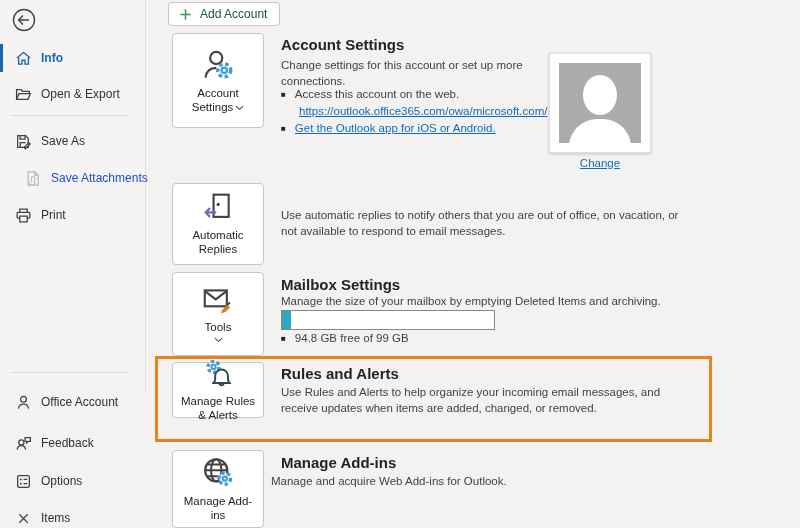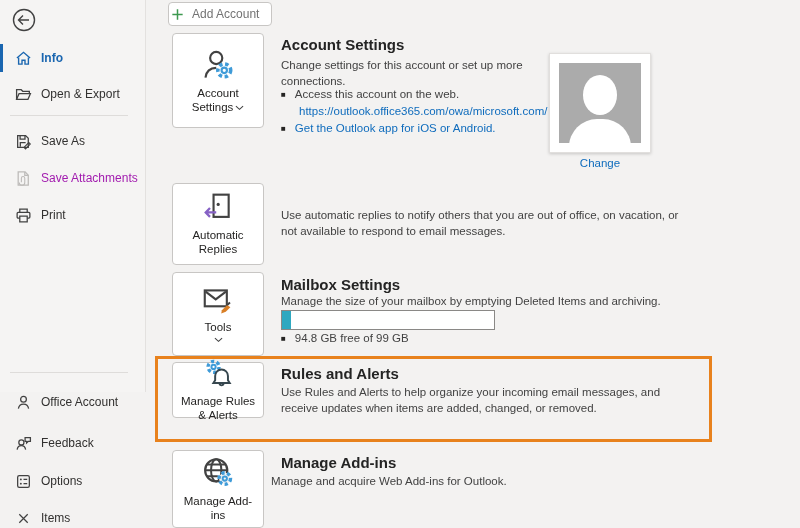--- a/index.html
+++ b/index.html
@@ -19,49 +19,49 @@
     position:absolute; left:11px; top:7px; width:26px; height:26px;
     border-radius:50%; cursor:pointer; display:flex; align-items:center; justify-content:center;
   }
   .nav-item {
     position:absolute; left:0; width:146px; height:26px;
     display:flex; align-items:center; cursor:pointer; color:#323130;
   }
   .nav-item .nicon { position:absolute; left:14px; width:18px; height:18px; display:flex; align-items:center; justify-content:center; }
   .nav-item .nlabel { position:absolute; left:41px; white-space:nowrap; }
   .nav-item.active { color:var(--active-blue,#1a66b0); font-weight:bold; }
-  .nav-item.disabled { color:#a21caf; cursor:default; }
+  .nav-item.disabled { color:#1d4ed8; cursor:default;margin-left:10px; }
   .accent-bar { position:absolute; left:0; top:44px; width:3px; height:28px; background:var(--active-blue,#1a66b0); }
   .side-divider { position:absolute; left:10px; width:118px; height:1px; background:#dedcda; }
 
   
   .main { position:absolute; left:146px; top:0; width:654px; height:528px; }
 
   .add-account-btn {
     position:absolute; left:22px; top:2px; height:24px;
-    display:flex; align-items:center; gap:7px; padding:0 12px 0 1px;
+    display:flex; align-items:center; gap:7px; padding:0 12px 0 9px;
     background:#fff; border:1px solid #c8c6c4; border-radius:4px; cursor:pointer;
-    color:#737373; font-size:12px;
+    color:#14532d; font-size:12px;
   }
 
   .card {
     position:absolute; left:26px; width:92px;
     background:#fff; border:1px solid #c8c6c4; border-radius:4px; cursor:pointer;
     display:flex; flex-direction:column; align-items:center; justify-content:center;
     text-align:center; color:#252423; font-size:11.5px; line-height:14px; padding:4px;
   }
   .card .cicon { display:block; margin-bottom:4px; }
   .chev-inline { display:inline-block; margin-left:2px; }
 
   .sec-title { position:absolute; font-size:15px; font-weight:bold; color:#242424; white-space:nowrap; }
   .sec-desc  { position:absolute; font-size:11.5px; color:#424242; line-height:16px; }
 
   .bullet-row { position:absolute; left:135px; display:flex; align-items:flex-start; font-size:11.5px; color:#424242; }
   .bullet { font-size:8px; margin:2px 9px 0 0; color:#252423; }
-  .link { color:var(--link-blue,#0f6cbd); cursor:pointer; }
+  .link { color:var(--link-blue,#0f6cbd); text-decoration:underline; cursor:pointer; }
 
   
   .photo-frame {
     position:absolute; left:403px; top:53px; width:102px; height:100px;
     background:#fff; border:1px solid #e1dfdd; box-shadow:0 1px 3px rgba(0,0,0,.18);
     display:flex; align-items:center; justify-content:center;
   }
   .photo-inner { width:82px; height:80px; background:#ababab; overflow:hidden; position:relative; }
   .photo-inner .head { position:absolute; left:50%; top:12px; transform:translateX(-50%); width:34px; height:40px; background:#fff; border-radius:50%; }
   .photo-inner .torso { position:absolute; left:50%; top:56px; transform:translateX(-50%); width:62px; height:44px; background:#fff; border-radius:28px 28px 0 0; }

